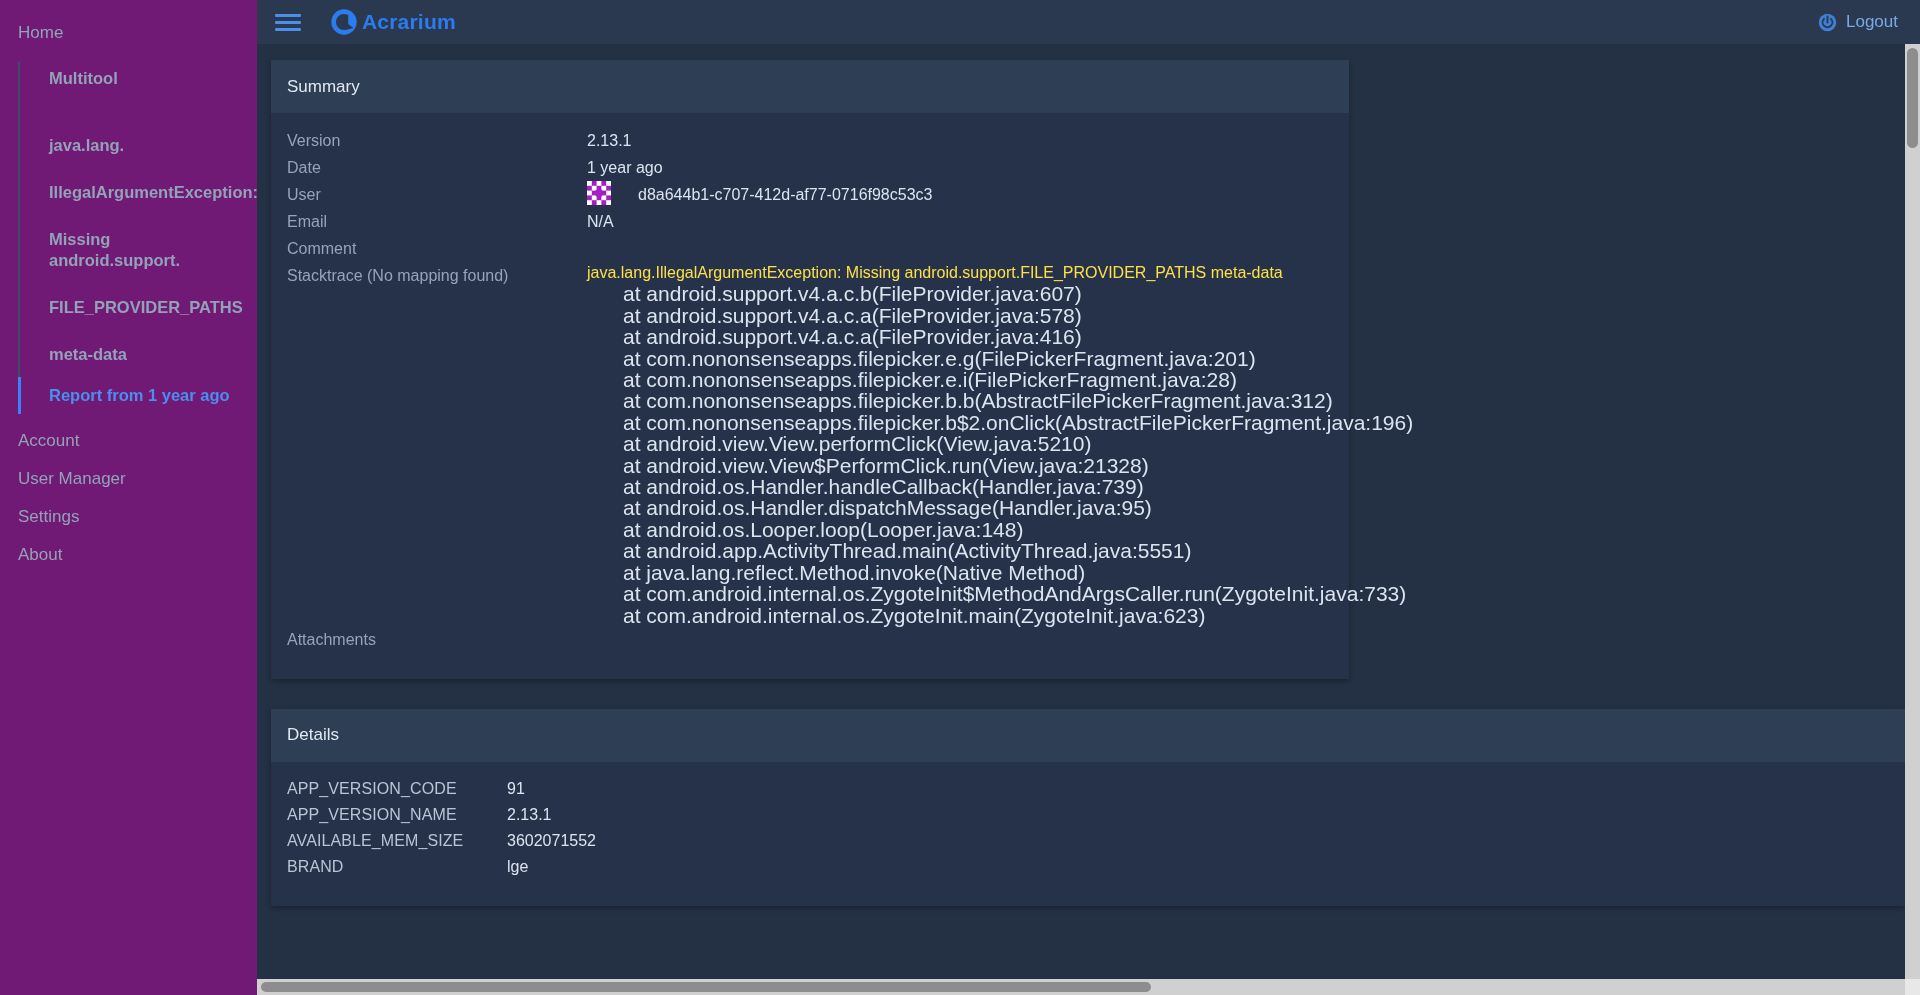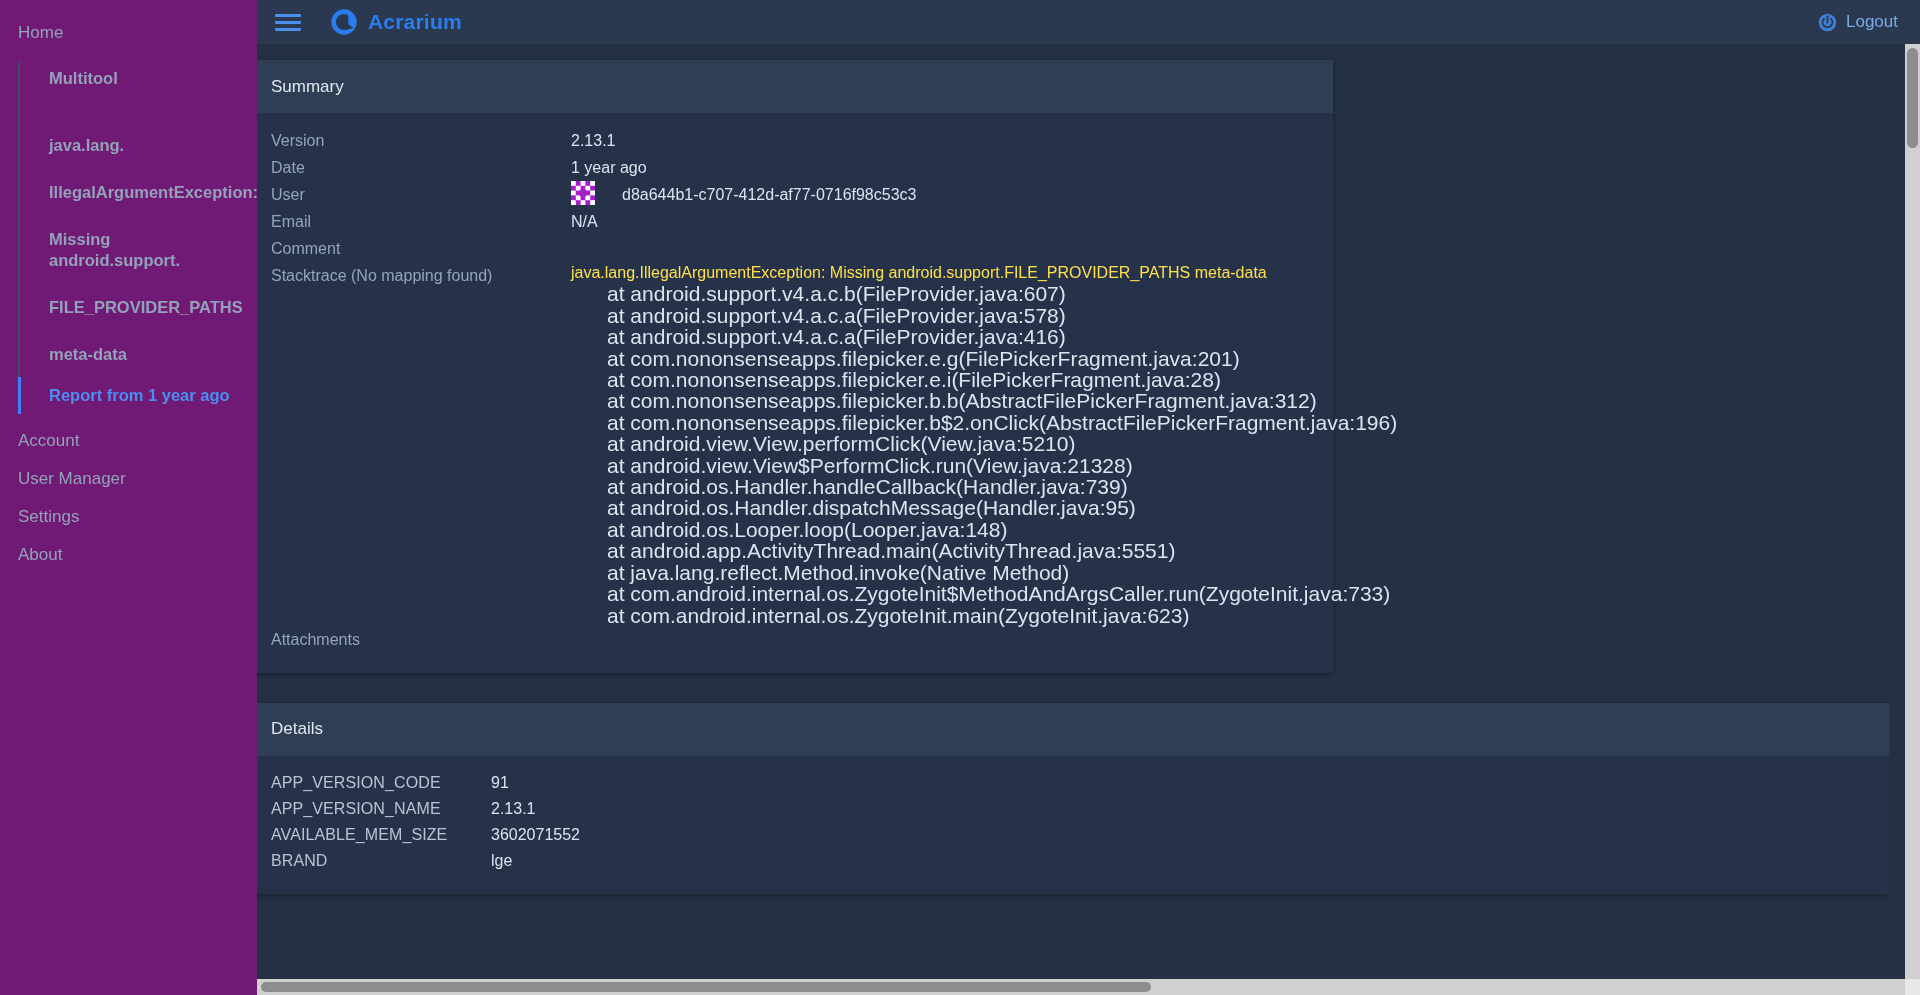--- a/index.html
+++ b/index.html
@@ -98,21 +98,21 @@
   #hamburger span {
     display: block;
     height: 3px;
     width: 26px;
     background: #4a8ef0;
     border-radius: 1px;
   }
   #brand {
     display: flex;
     align-items: center;
-    gap: 9px;
+    gap: 3px;
     margin-left: 28px;
     cursor: pointer;
     text-decoration: none;
   }
   #brand .logo-mark { width: 30px; height: 30px; display: block; }
   #brand .brand-text {
     font-size: 21px;
     font-weight: bold;
     color: #2b7def;
     letter-spacing: 0.2px;
@@ -126,21 +126,21 @@
     color: #7aa9e8;
     font-size: 17px;
     cursor: pointer;
     text-decoration: none;
   }
   #logout .power-ico { width: 19px; height: 19px; display: block; }
 
   
   #content {
     position: absolute;
-    left: 241px; top: 44px;
+    left: 257px; top: 44px;
     width: 1648px;
     height: 935px;
     background: #243044;
     overflow: hidden;
   }
   #content-inner {
     position: relative;
     padding: 16px 0 0 14px;
   }
 
@@ -153,21 +153,21 @@
     background: #2e3e54;
     height: 53px;
     display: flex;
     align-items: center;
     padding-left: 16px;
   }
   .card-title {
     font-size: 17px;
     color: #e2e8f2;
   }
-  .card-body { padding: 14px 16px 20px 16px; }
+  .card-body { padding: 14px 16px 26px 16px; }
 
   #summary-card { width: 1078px; }
   #details-card { width: 1634px; }
 
   
   .field-row {
     display: flex;
     align-items: flex-start;
     min-height: 27px;
   }

